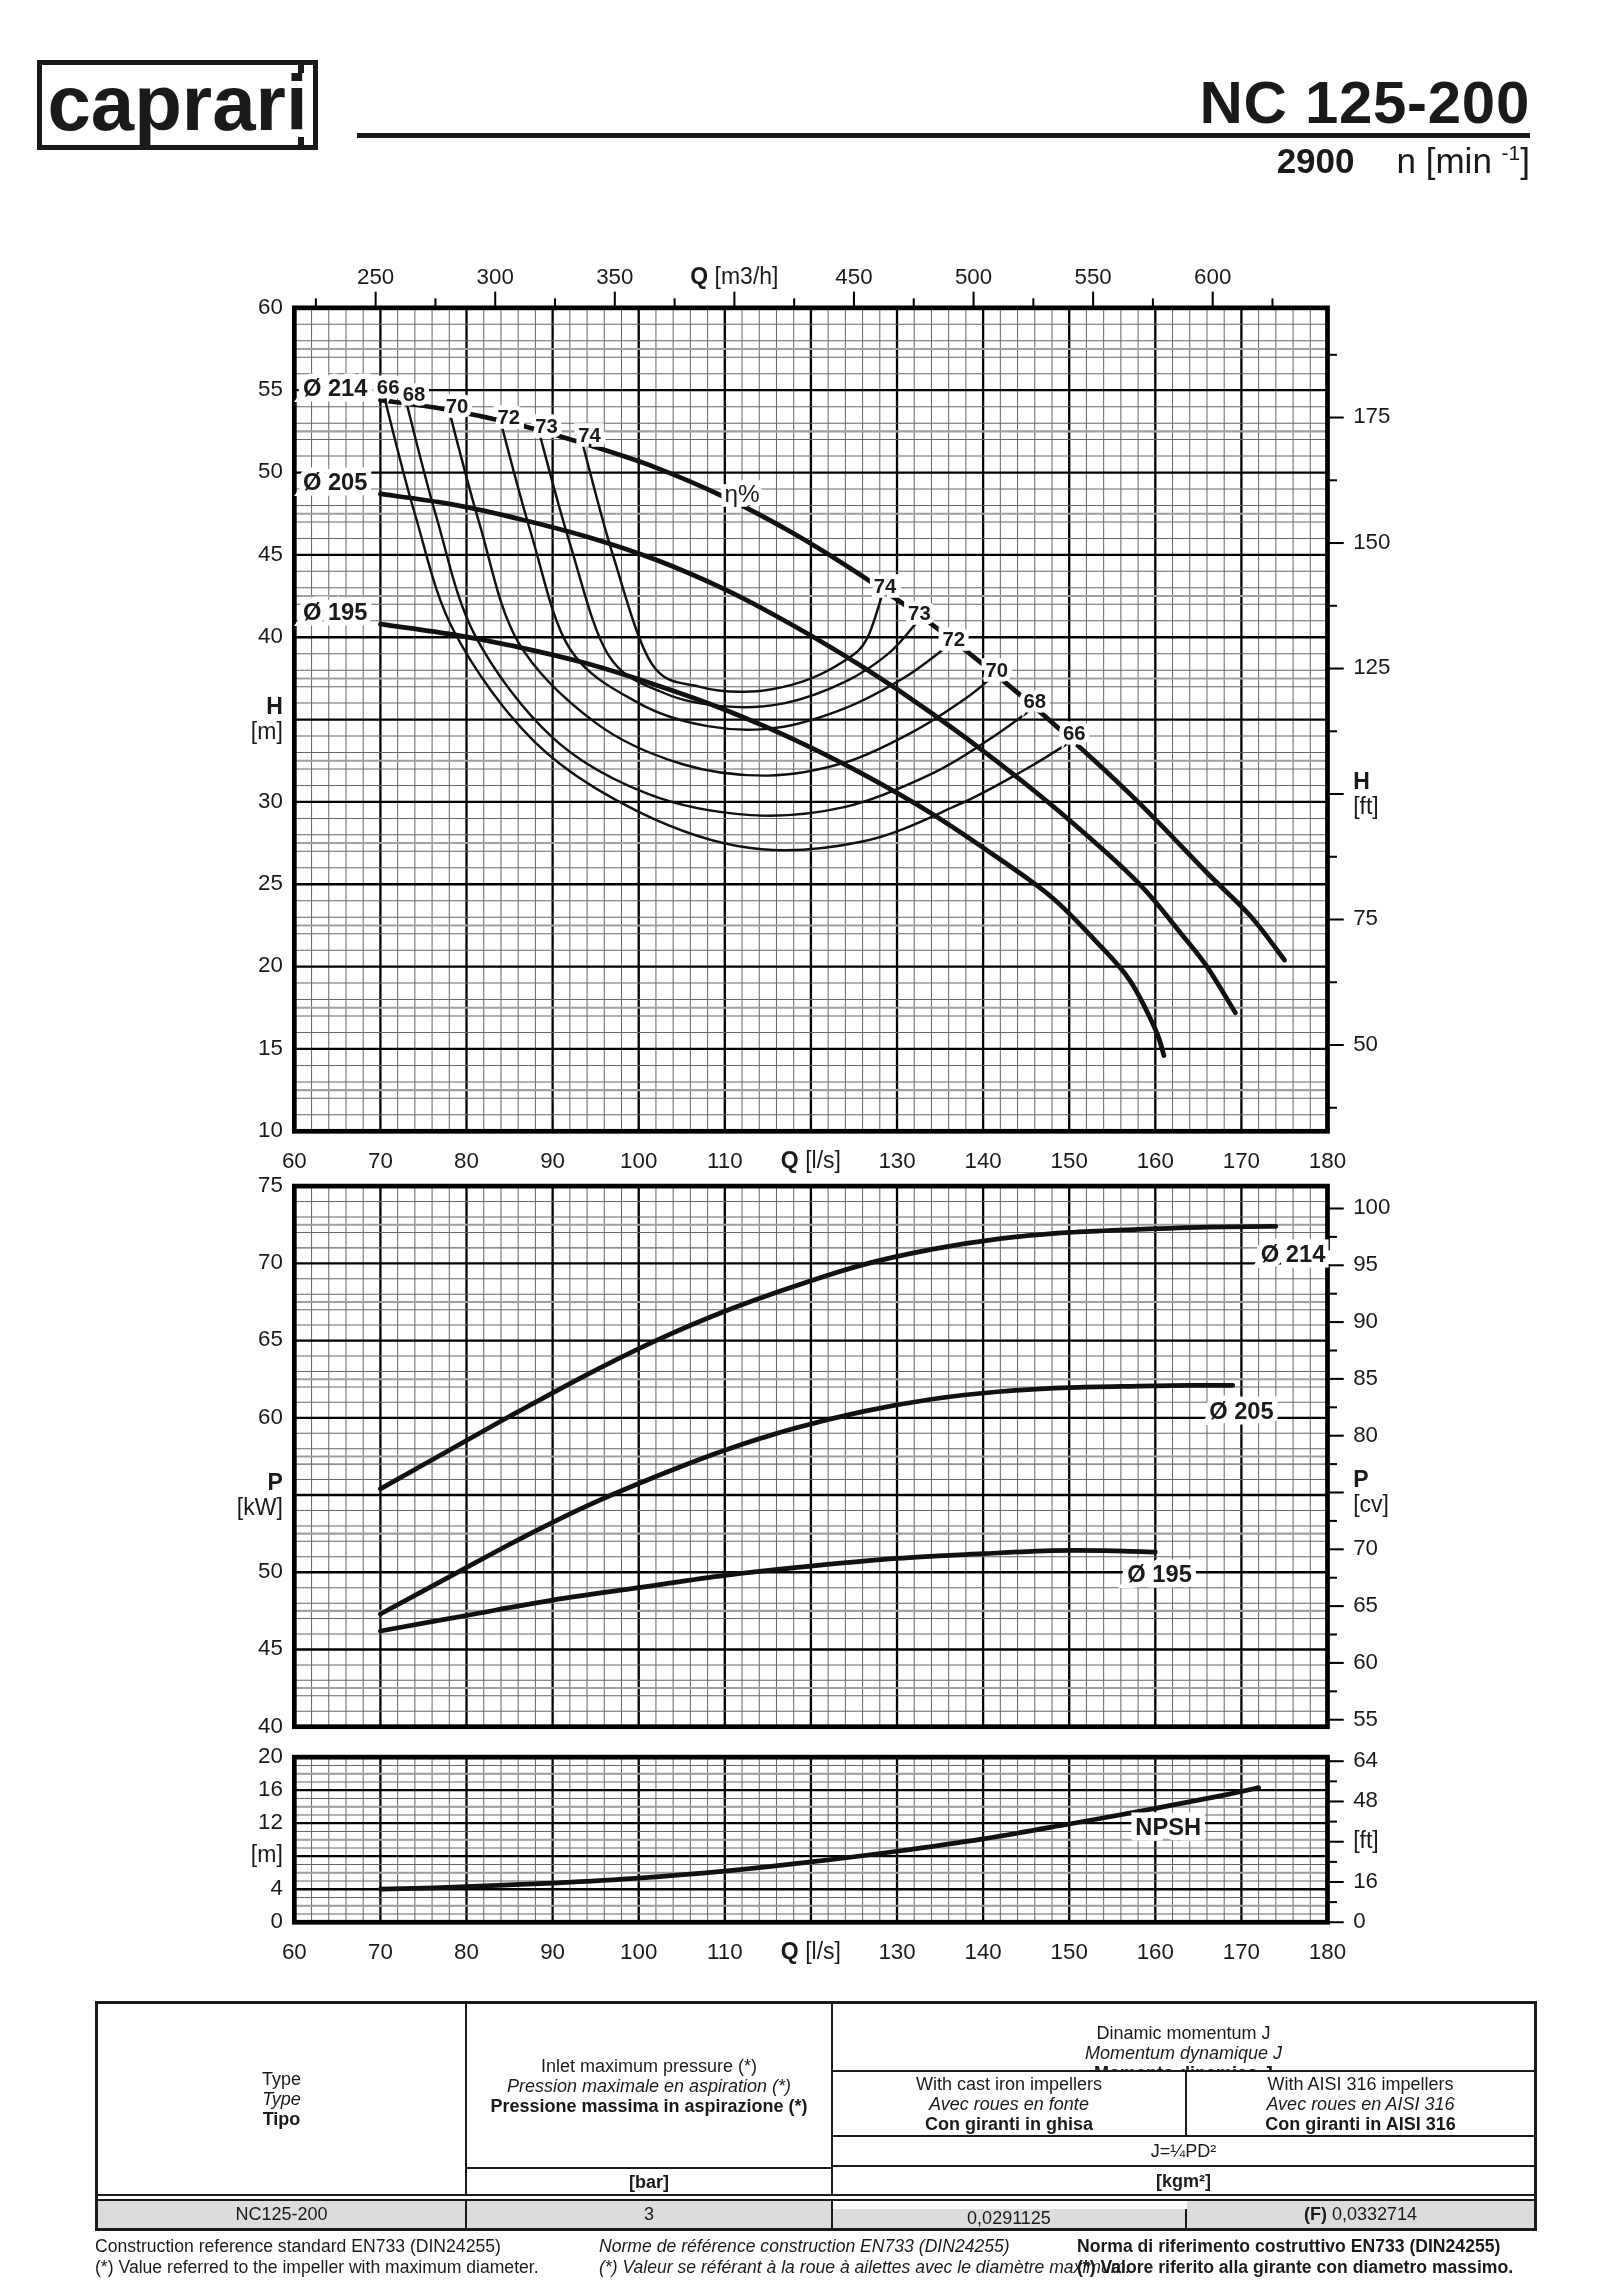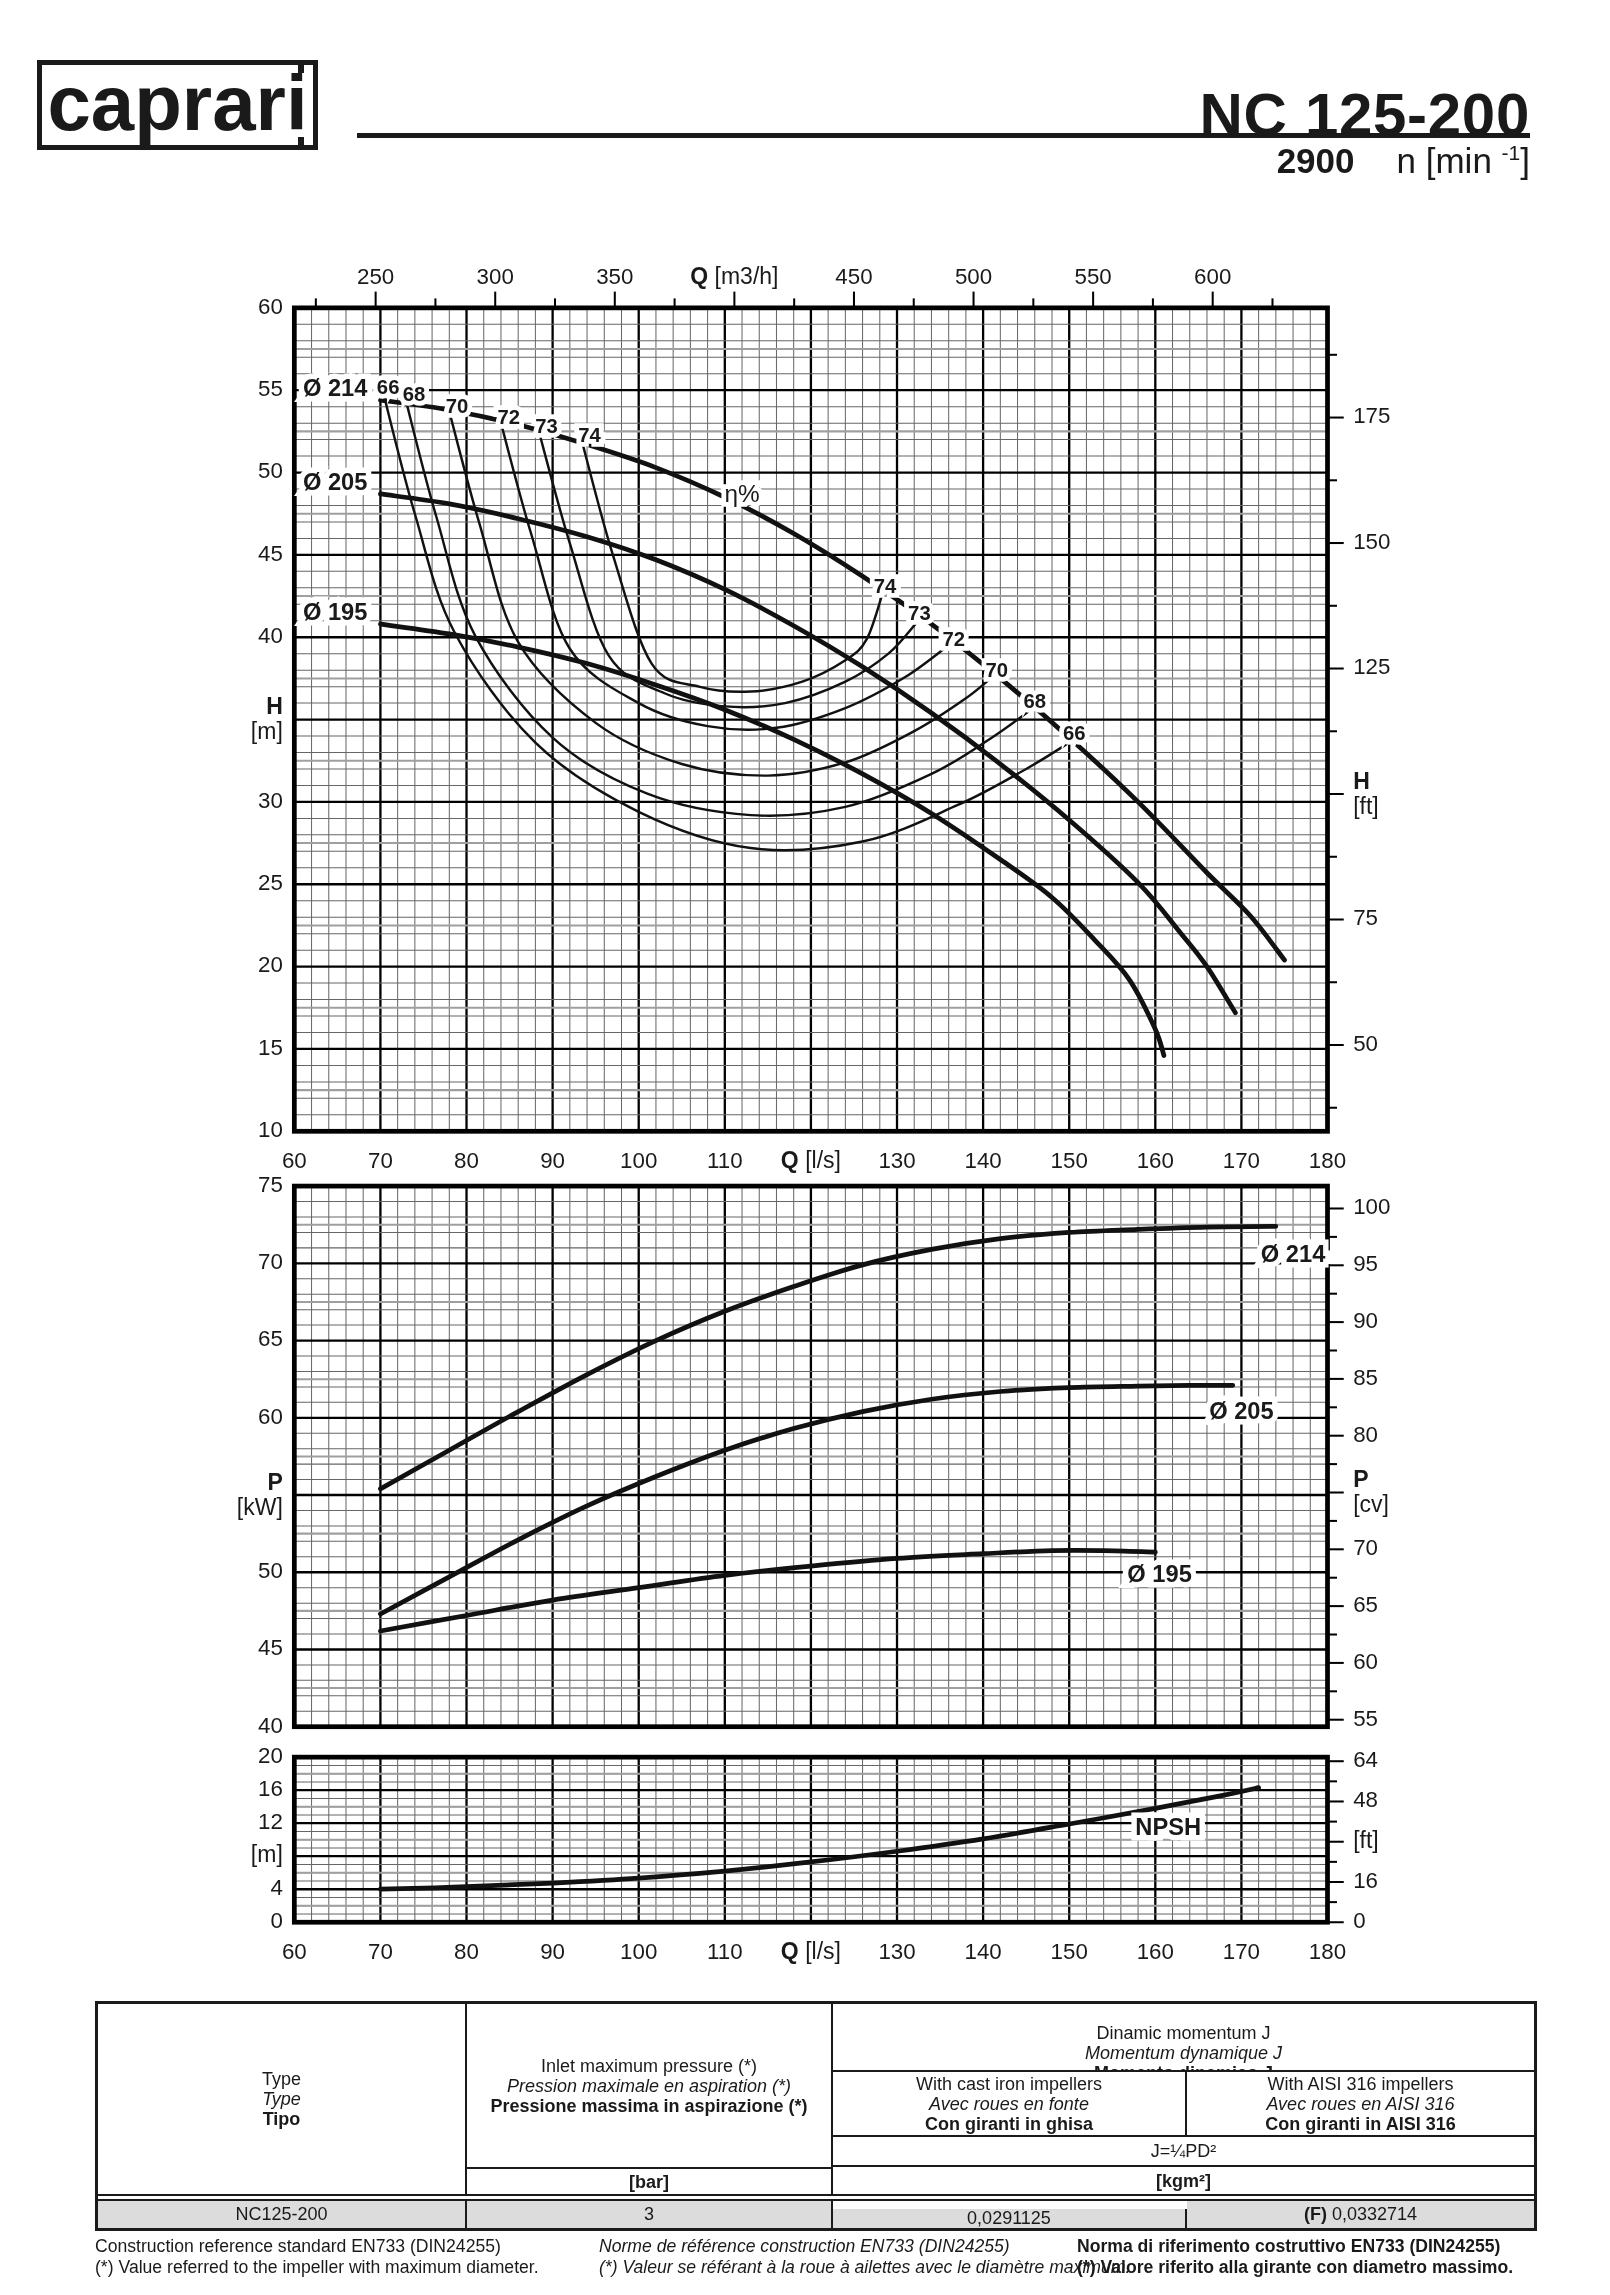--- a/index.html
+++ b/index.html
@@ -8,21 +8,21 @@
   
   .logo{position:absolute;left:37px;top:60px;width:271px;height:80px;border:5.4px solid #1a1a1a;
         display:flex;align-items:center;justify-content:center;}
   .logo .brand{font-weight:bold;font-size:78px;letter-spacing:0px;line-height:0.9;margin-top:-4px;}
   .logo::before{content:"";position:absolute;right:9.5px;top:-5.4px;width:5.4px;height:13.5px;background:#1a1a1a;}
   .logo::after{content:"";position:absolute;right:9.5px;bottom:-5.4px;width:5.4px;height:13.5px;background:#1a1a1a;}
   .brand-rule{position:absolute;left:357px;top:133px;width:1173px;height:4.7px;background:#1a1a1a;}
   .operating{position:absolute;left:568px;top:142px;width:406px;text-align:center;font-size:18px;line-height:19.6px;}
   .operating .fr{font-style:italic;}
   .operating .it{font-weight:bold;}
-  .model{position:absolute;right:81px;top:68px;text-align:left;font-size:60px;font-weight:bold;letter-spacing:0.7px;margin-top:12px;}
+  .model{position:absolute;right:81px;top:68px;text-align:left;font-size:60px;font-weight:bold;letter-spacing:0.7px;}
   .speedrow{position:absolute;right:81px;top:141px;display:flex;gap:42px;align-items:flex-start;}
   .speedrow .val{font-weight:bold;font-size:35px;}
   .speedrow .unit{font-size:35px;}
   .speedrow sup{font-size:21px;}
   svg text{font-family:"Liberation Sans",sans-serif;}
   
   .spec-table{position:absolute;left:95px;top:2001px;width:1436px;border:3.4px solid #1a1a1a;
       display:grid;grid-template-columns:369px 366px 354px auto;
       grid-template-rows:68px 65px 30px 27px 6.8px 27px;font-size:18px;line-height:20px;text-align:center;}
   .spec-table .cell{display:flex;flex-direction:column;align-items:center;justify-content:center;background:#fff;}

